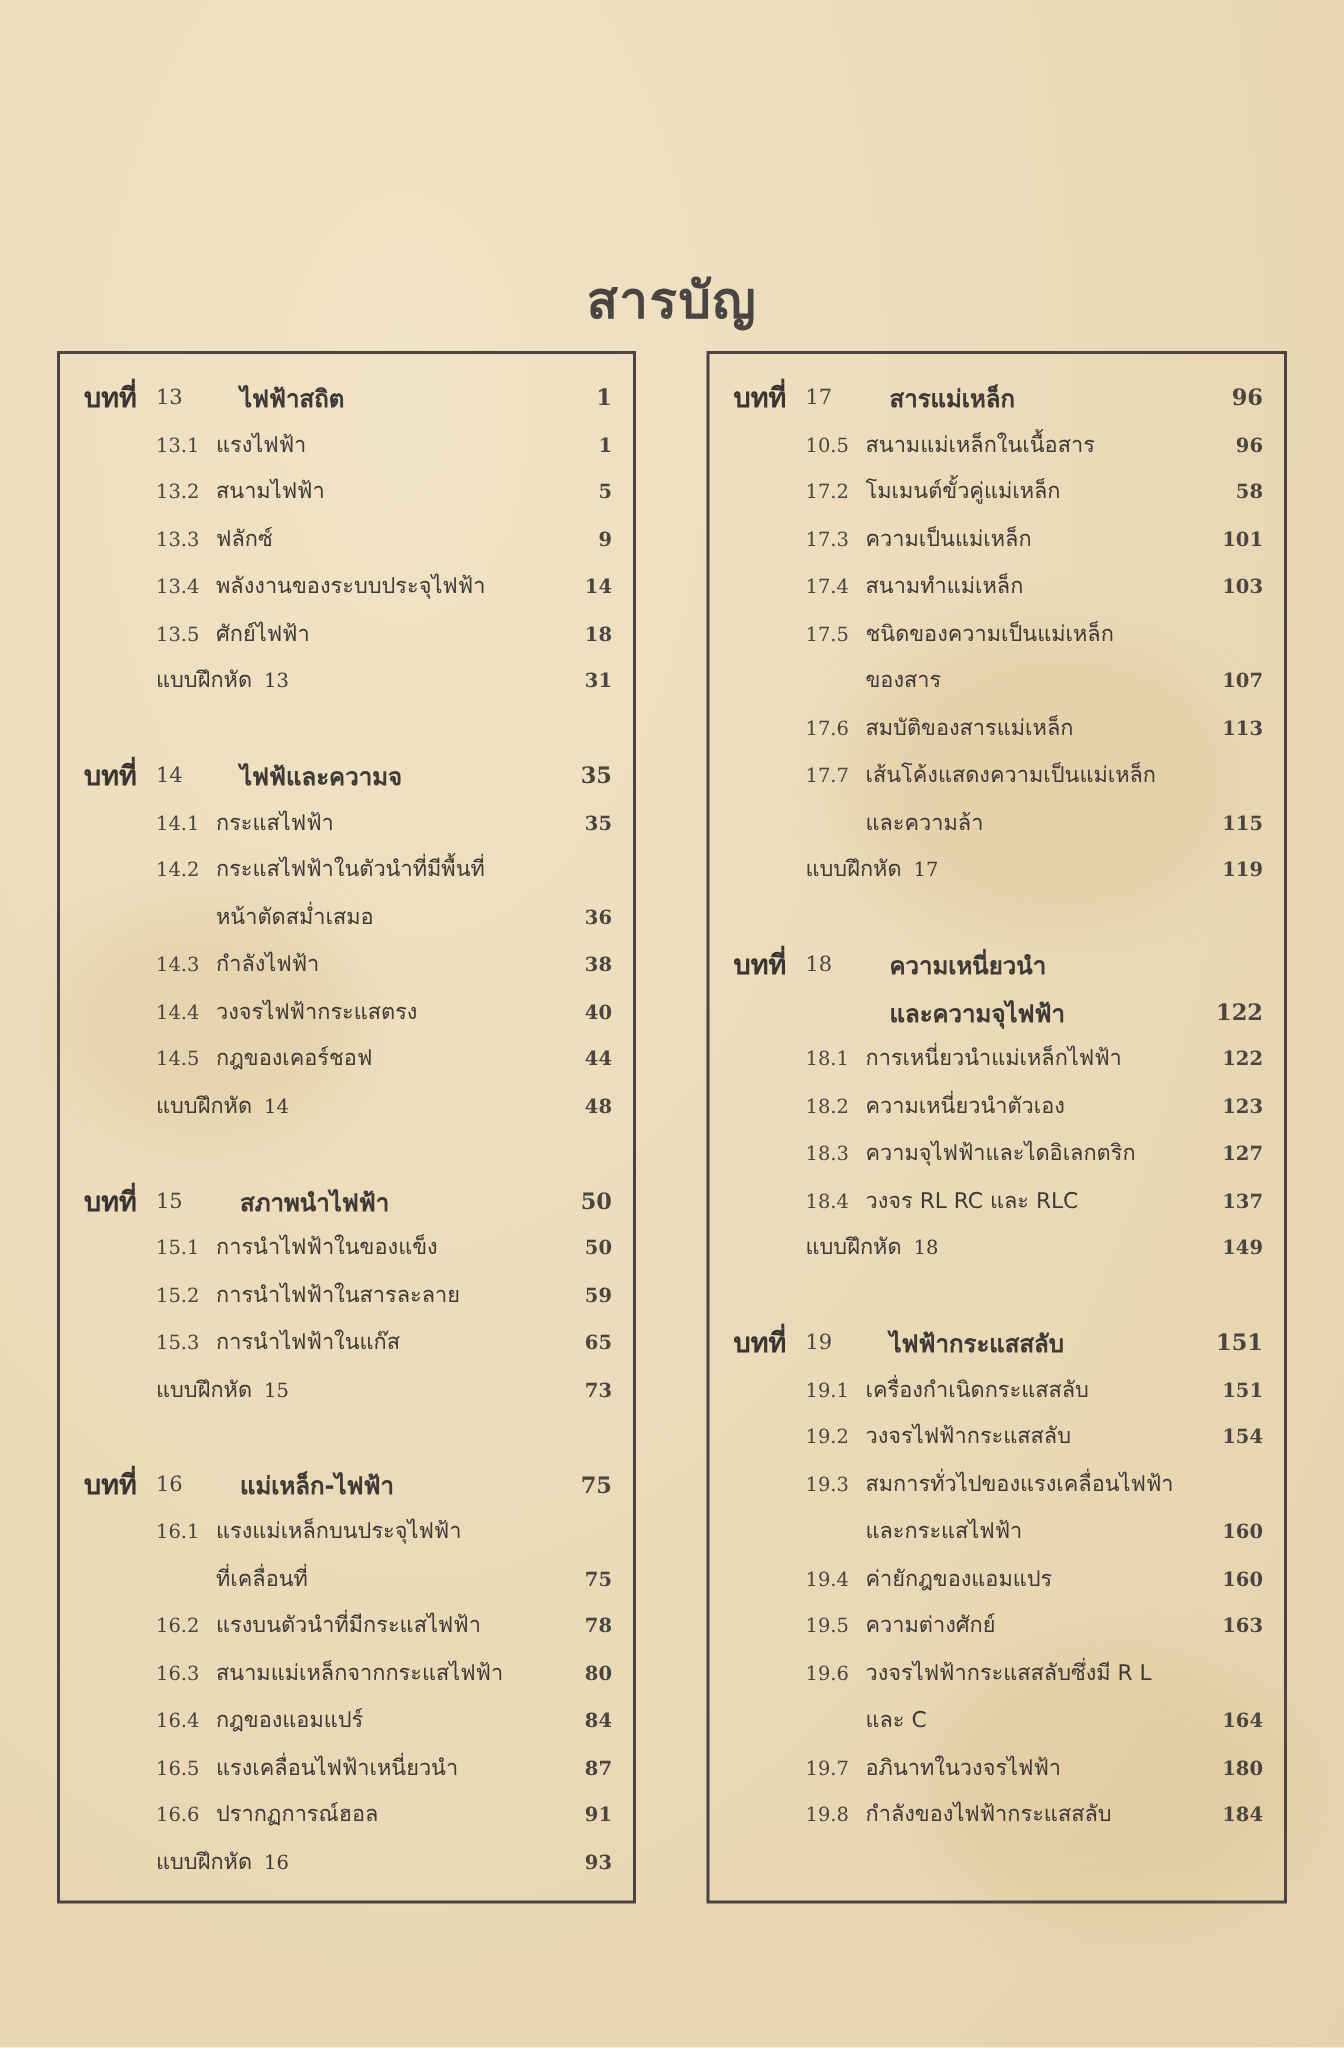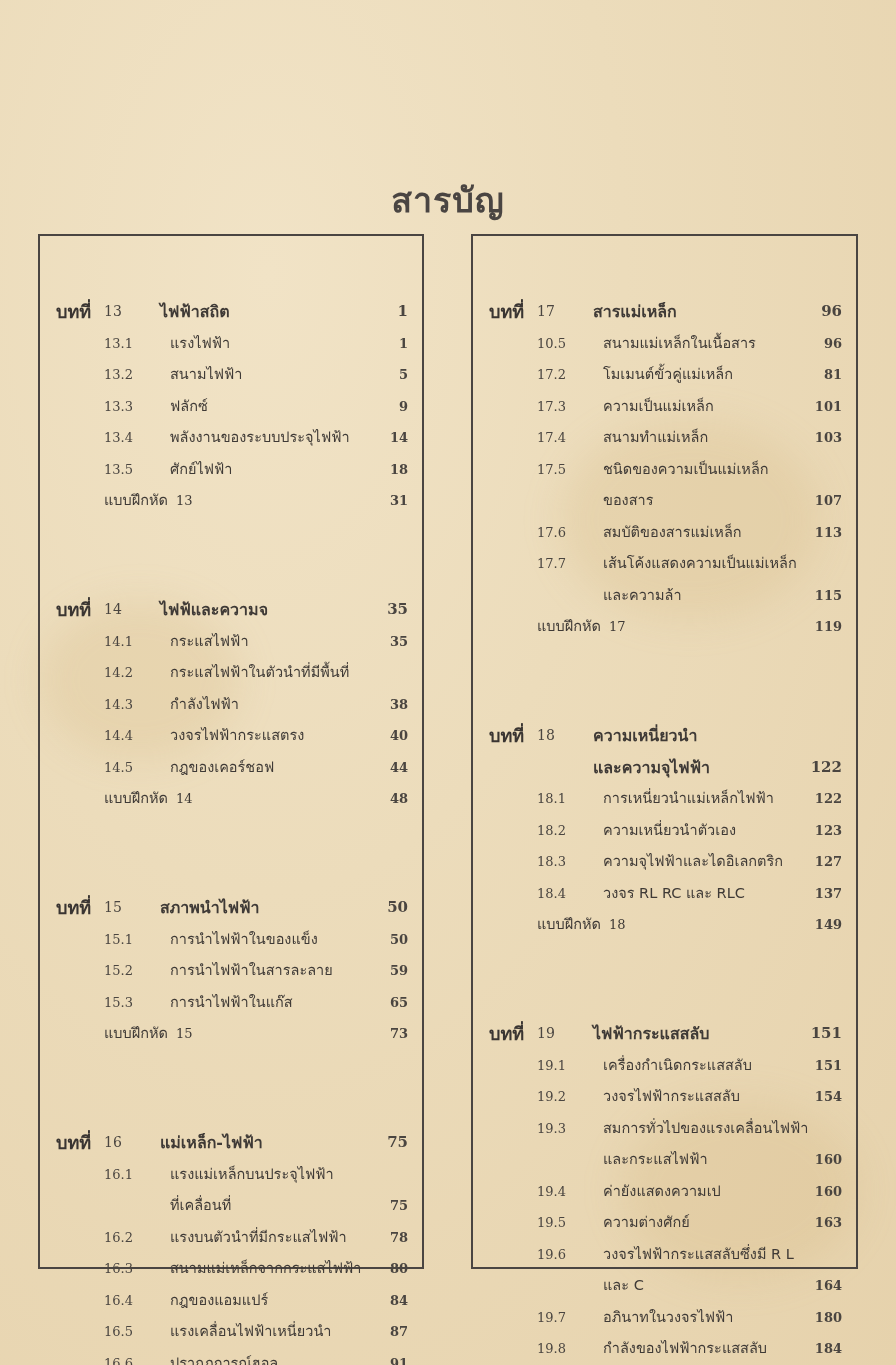--- a/index.html
+++ b/index.html
@@ -13,33 +13,33 @@
   .title {
     position:absolute; left:0; width:896px; top:150px; text-align:center;
     font-family:"DejaVu Sans", sans-serif; font-size:34px; color:#4a4542; letter-spacing:1px;
   }
   .box {
     position:absolute; top:234px; height:1035px;
     border:2px solid #4a4542; box-sizing:border-box;
   }
   .box.left { left:38px; width:386px; }
   .box.right { left:471px; width:387px; }
-  .chapter { position:relative;margin-top:46px; }
+  .chapter { position:relative; }
   .row {
     position:relative; height:31.5px; line-height:31.5px; font-size:14px; white-space:nowrap;
   }
   .row .num { position:absolute; font-size:13px; color:#4a4540; }
   .row .lbl { position:absolute; font-family:"DejaVu Sans", sans-serif; font-size:14.5px; color:#3f3a36; }
   .row .pg { position:absolute; right:14px; font-size:13px; font-weight:bold; color:#4a4540; }
   .row.head .kw { position:absolute; left:16px; font-family:"DejaVu Sans", sans-serif; font-size:18px; font-weight:bold; color:#3a3532; }
   .row.head .num { left:64px; font-size:14px; }
   .row.head .lbl { left:120px; font-size:16px; font-weight:bold; }
   .row.head .pg { font-size:15px; }
   .row.sub .num { left:64px; }
-  .row.sub .lbl { left:130px; }
+  .row.sub .lbl { left:104px; }
   .row.ex .lbl { left:64px; }
   .row.ex .exnum { font-size:13px; margin-left:8px; font-family:"DejaVu Serif", serif; }
   .gap { height:31.5px; }
 </style>
 </head>
 <body>
 
 <div class="stain" style="left:40px;top:600px;width:200px;height:160px;"></div>
 <div class="stain" style="left:560px;top:420px;width:260px;height:200px;"></div>
 <div class="stain" style="left:620px;top:1100px;width:240px;height:180px;"></div>
@@ -96,20 +96,24 @@
         <div class="row sub">
           <span class="num">14.1</span>
           <span class="lbl">กระแสไฟฟ้า</span>
           <span class="pg">35</span>
         </div>
         <div class="row sub">
           <span class="num">14.2</span>
           <span class="lbl">กระแสไฟฟ้าในตัวนำที่มีพื้นที่</span>
         </div>
         <div class="row sub">
+          <span class="lbl">หน้าตัดสม่ำเสมอ</span>
+          <span class="pg">36</span>
+        </div>
+        <div class="row sub">
           <span class="num">14.3</span>
           <span class="lbl">กำลังไฟฟ้า</span>
           <span class="pg">38</span>
         </div>
         <div class="row sub">
           <span class="num">14.4</span>
           <span class="lbl">วงจรไฟฟ้ากระแสตรง</span>
           <span class="pg">40</span>
         </div>
         <div class="row sub">
@@ -208,21 +212,21 @@
           <span class="pg">96</span>
         </div>
         <div class="row sub">
           <span class="num">10.5</span>
           <span class="lbl">สนามแม่เหล็กในเนื้อสาร</span>
           <span class="pg">96</span>
         </div>
         <div class="row sub">
           <span class="num">17.2</span>
           <span class="lbl">โมเมนต์ขั้วคู่แม่เหล็ก</span>
-          <span class="pg">81</span>
+          <span class="pg">58</span>
         </div>
         <div class="row sub">
           <span class="num">17.3</span>
           <span class="lbl">ความเป็นแม่เหล็ก</span>
           <span class="pg">101</span>
         </div>
         <div class="row sub">
           <span class="num">17.4</span>
           <span class="lbl">สนามทำแม่เหล็ก</span>
           <span class="pg">103</span>
@@ -310,21 +314,21 @@
         <div class="row sub">
           <span class="num">19.3</span>
           <span class="lbl">สมการทั่วไปของแรงเคลื่อนไฟฟ้า</span>
         </div>
         <div class="row sub">
           <span class="lbl">และกระแสไฟฟ้า</span>
           <span class="pg">160</span>
         </div>
         <div class="row sub">
           <span class="num">19.4</span>
-          <span class="lbl">ค่ายังแสดงความเป</span>
+          <span class="lbl">ค่ายักฎของแอมแปร</span>
           <span class="pg">160</span>
         </div>
         <div class="row sub">
           <span class="num">19.5</span>
           <span class="lbl">ความต่างศักย์</span>
           <span class="pg">163</span>
         </div>
         <div class="row sub">
           <span class="num">19.6</span>
           <span class="lbl">วงจรไฟฟ้ากระแสสลับซึ่งมี R L</span>

